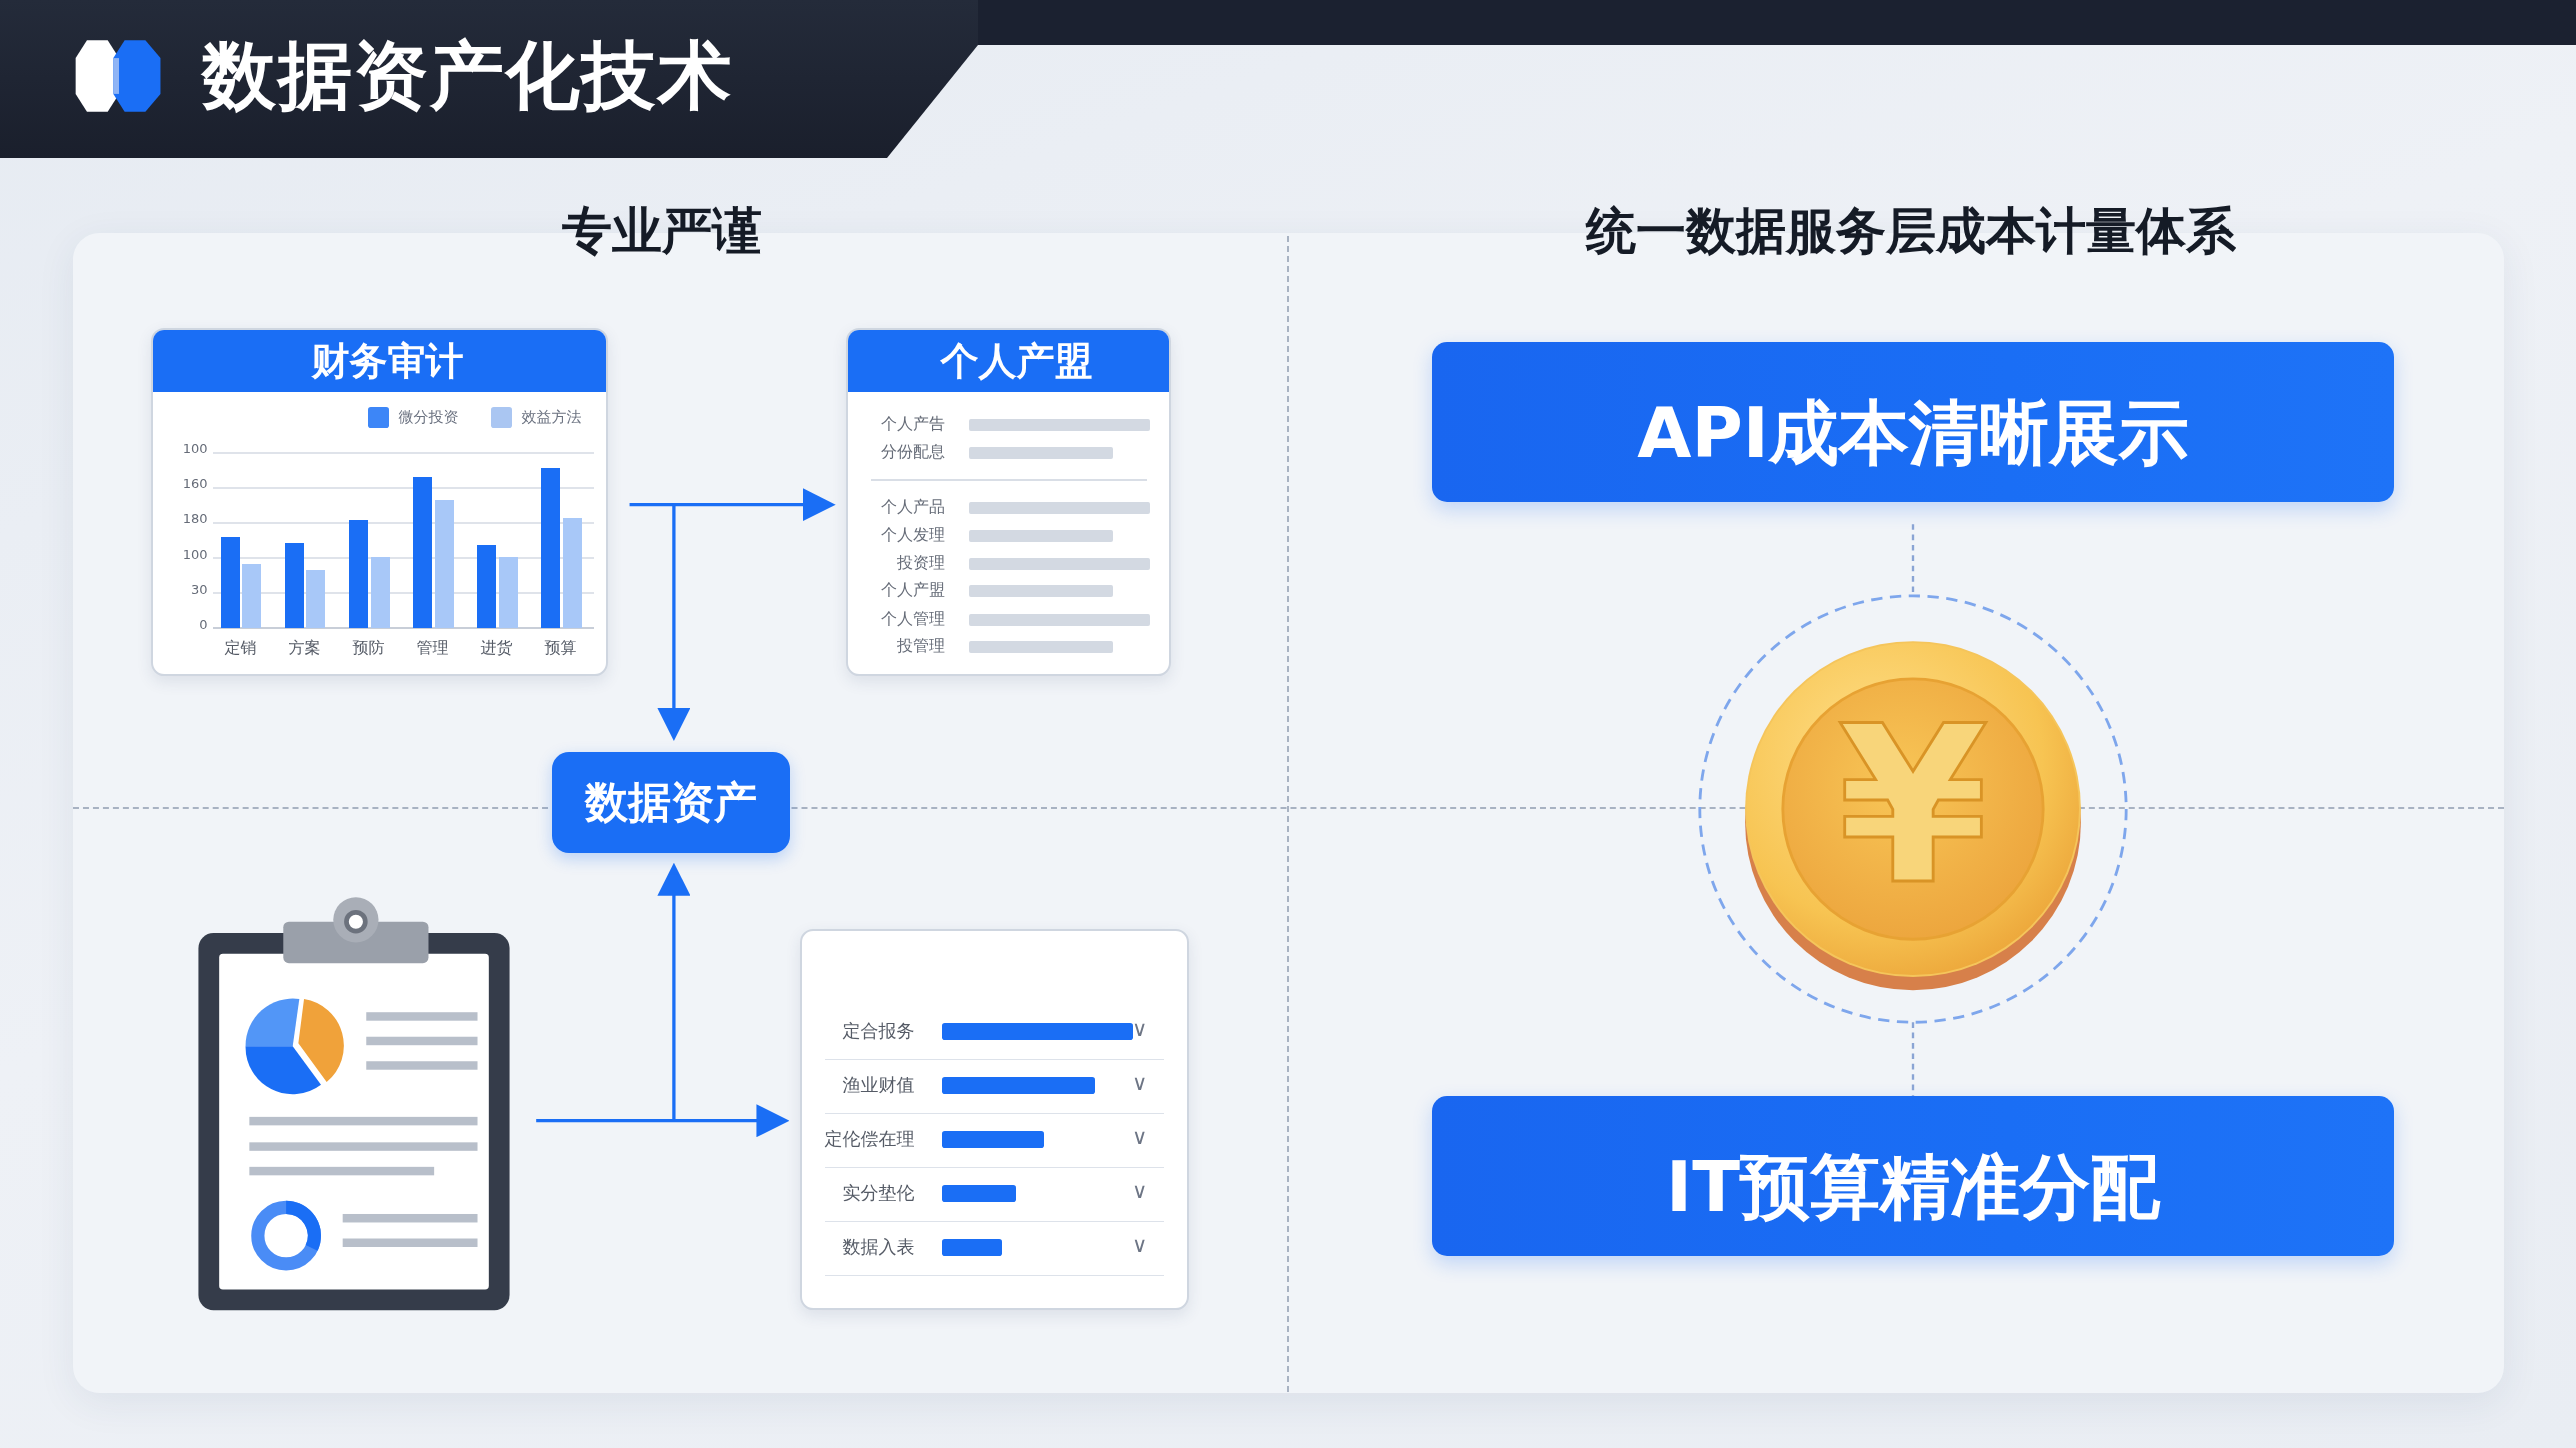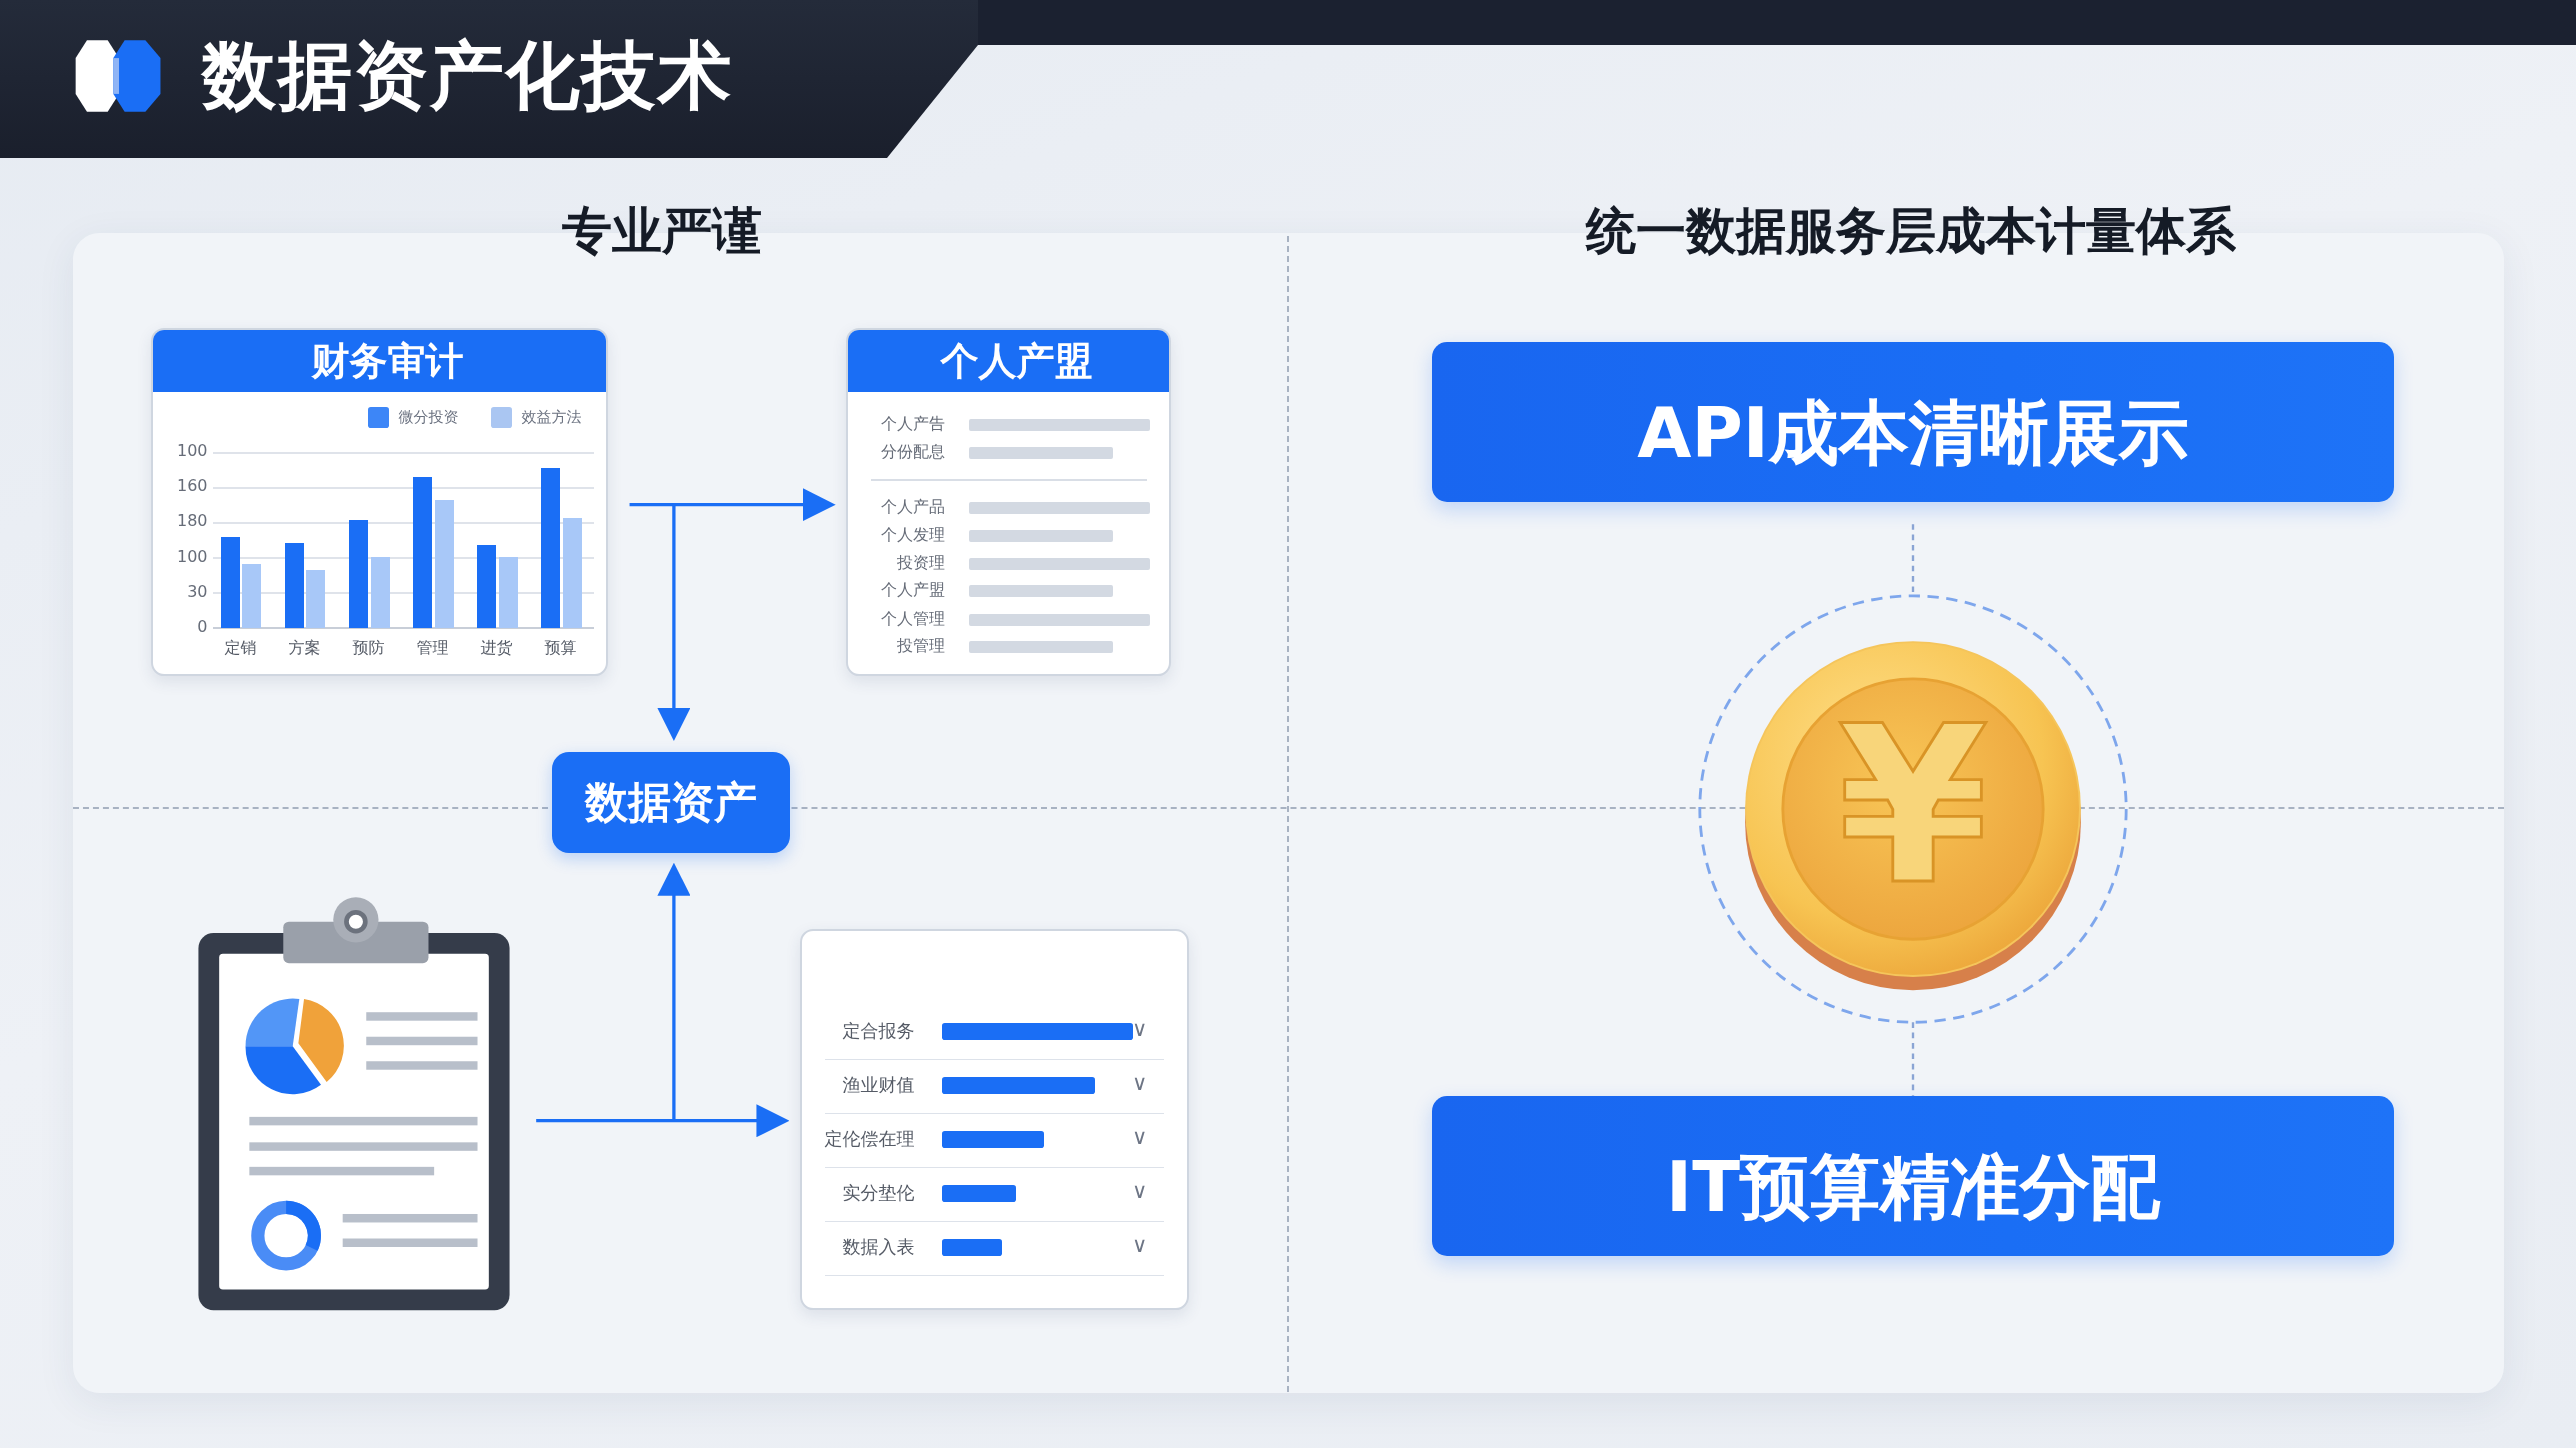--- a/index.html
+++ b/index.html
@@ -55,21 +55,21 @@
     box-shadow: 0 5.7px 15px rgba(40,60,100,0.10);
   }
   .mini-card .card-head {
     height: 62px; background: #1a6ef5; color: #fff; text-align: center;
     font-size: 38px; font-weight: bold; line-height: 62px; padding-left: 16px;
   }
 
   
   .legend { position: absolute; top: 77px; display: flex; align-items: center; gap: 9.4px; font-size: 15px; color: #6b7280; }
   .legend .sw { width: 21px; height: 21px; border-radius: 2.8px; }
-  .ytick { position: absolute; left: 7.5px; width: 47px; font-size: 16px; color: #666c78; text-align: right; }
+  .ytick { position: absolute; left: 7.5px; width: 47px; font-size: 13px; color: #666c78; text-align: right; }
   .gridline { position: absolute; left: 60px; width: 381px; height: 1.9px; background: #dfe3ea; }
   .bar { position: absolute; bottom: 0; width: 19px; }
   .xtick { position: absolute; font-size: 16px; color: #555b66; text-align: center; width: 57px; }
 
   
   .rep-row { position: absolute; left: 10px; width: 100%; height: 28px; font-family: Liberation Mono, monospace; }
   .rep-label { position: absolute; right: 234px; font-size: 16px; color: #666c78; white-space: nowrap; line-height: 28px; }
   .rep-bar { position: absolute; left: 111px; top: 7.5px; height: 12.3px; background: #d3d9e2; border-radius: 1.9px; }
 
   

